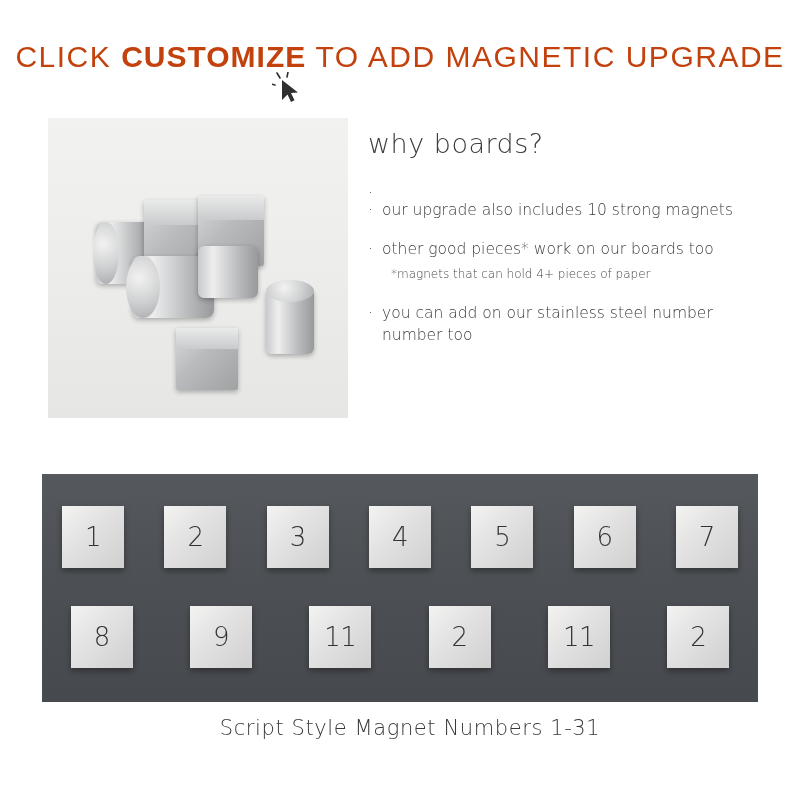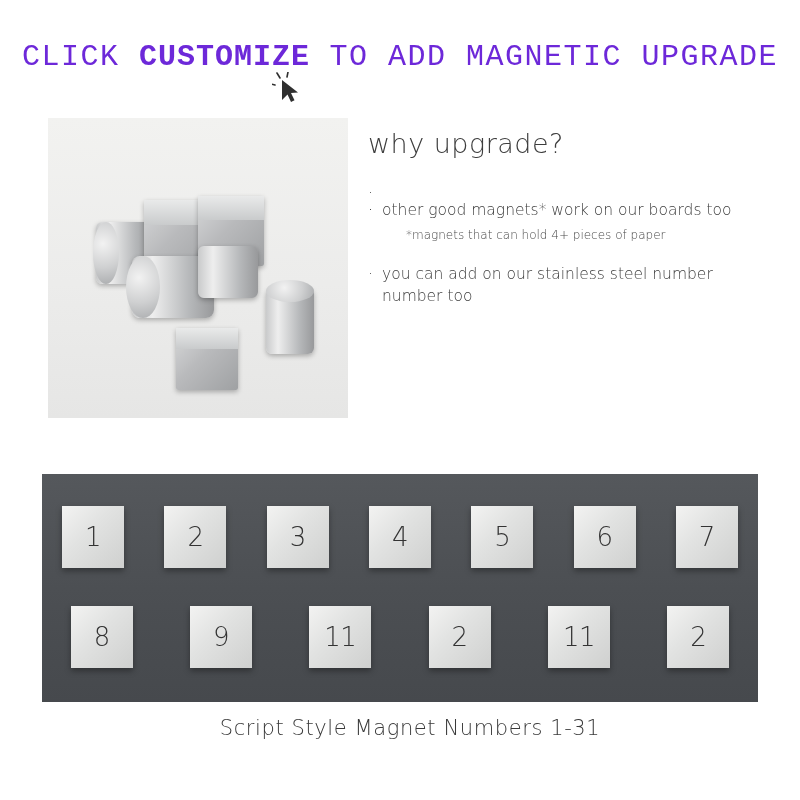--- a/index.html
+++ b/index.html
@@ -16,24 +16,24 @@
     overflow: hidden;
   }
 
   
   .headline {
     position: absolute;
     top: 40px;
     left: 0;
     width: 800px;
     text-align: center;
-    font-family: Liberation Mono, monospace;
+    font-family: Liberation Sans, sans-serif;
     font-size: 30px;
     letter-spacing: 1.5px;
-    color: #6d28d9;
+    color: #c2410c;
     font-weight: 300;
     white-space: nowrap;
   }
   .headline .strong {
     font-weight: 700;
     letter-spacing: 1px;
   }
 
   
   .cursor-mark {
@@ -106,21 +106,21 @@
   .bullet .dot {
     position: absolute;
     left: 0;
     top: 0;
   }
   .bullet .sub {
     display: block;
     font-size: 12px;
     color: #4a4a4a;
     margin-top: 3px;
-    margin-left: 24px;
+    margin-left: 9px;
   }
 
   
   .board {
     position: absolute;
     left: 42px;
     top: 474px;
     width: 716px;
     height: 228px;
     background: linear-gradient(180deg, #55585c 0%, #4c4f53 50%, #46494d 100%);
@@ -196,32 +196,33 @@
   </div>
   <div class="mag cyl" style="left:150px; top:128px; width:60px; height:52px; border-radius:6px;"></div>
   <div class="mag cyl" style="left:218px; top:170px; width:48px; height:66px; border-radius:6px;">
     <div class="cyl-cap" style="left:0; top:-8px; width:48px; height:22px;"></div>
   </div>
   <div class="mag cube" style="left:128px; top:210px; width:62px; height:62px;">
     <div class="cube-top"></div>
   </div>
 </div>
 
-<div class="why-title">why upgrade?</div>
+<div class="why-title">why boards?</div>
 
 <div class="bullets">
   <div class="bullet">
     <span class="dot">·</span>
   </div>
   <div class="bullet">
     <span class="dot">·</span>
-  </div>
-  <div class="bullet">
-    <span class="dot">·</span>
-    <span>other good magnets* work on our boards too</span>
+    <span>our upgrade also includes 10 strong magnets</span>
+  </div>
+  <div class="bullet">
+    <span class="dot">·</span>
+    <span>other good pieces* work on our boards too</span>
     <span class="sub">*magnets that can hold 4+ pieces of paper</span>
   </div>
   <div class="bullet">
     <span class="dot">·</span>
     <span>you can add on our stainless steel number number too</span>
   </div>
 </div>
 
 <div class="board">
   <div class="tile-row row1">

